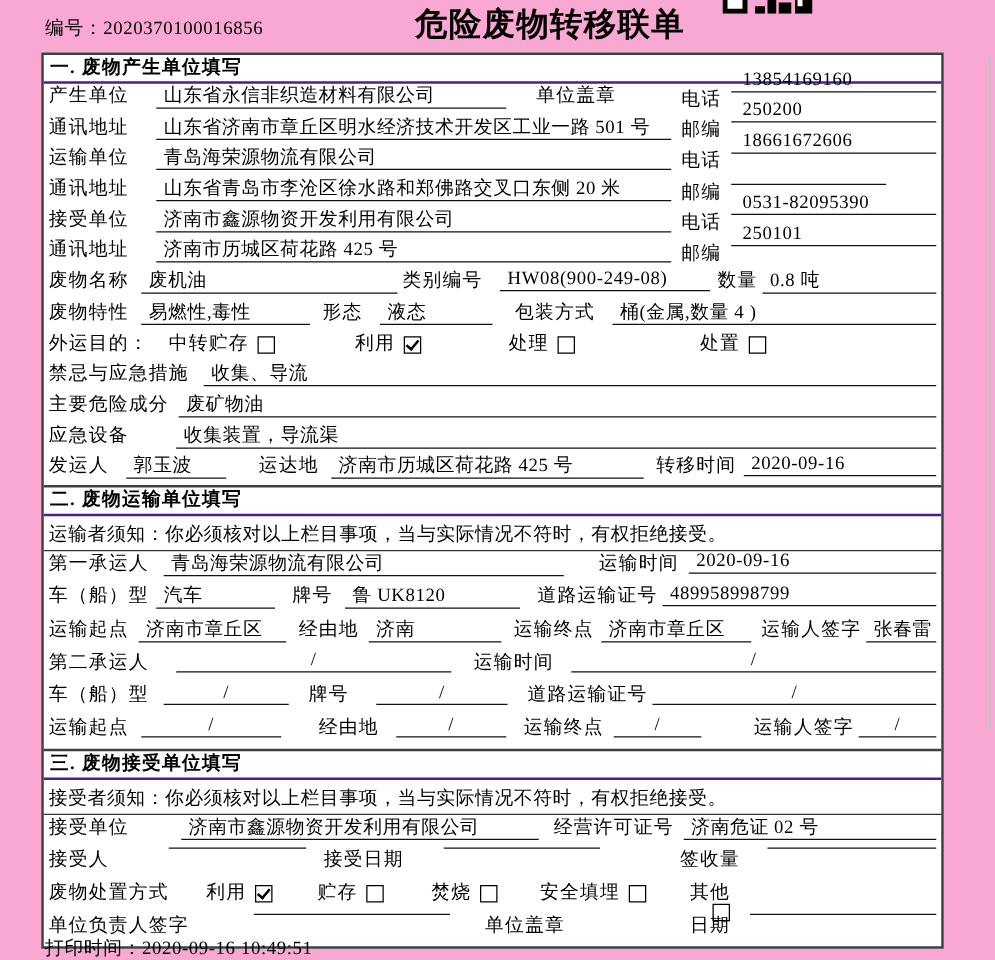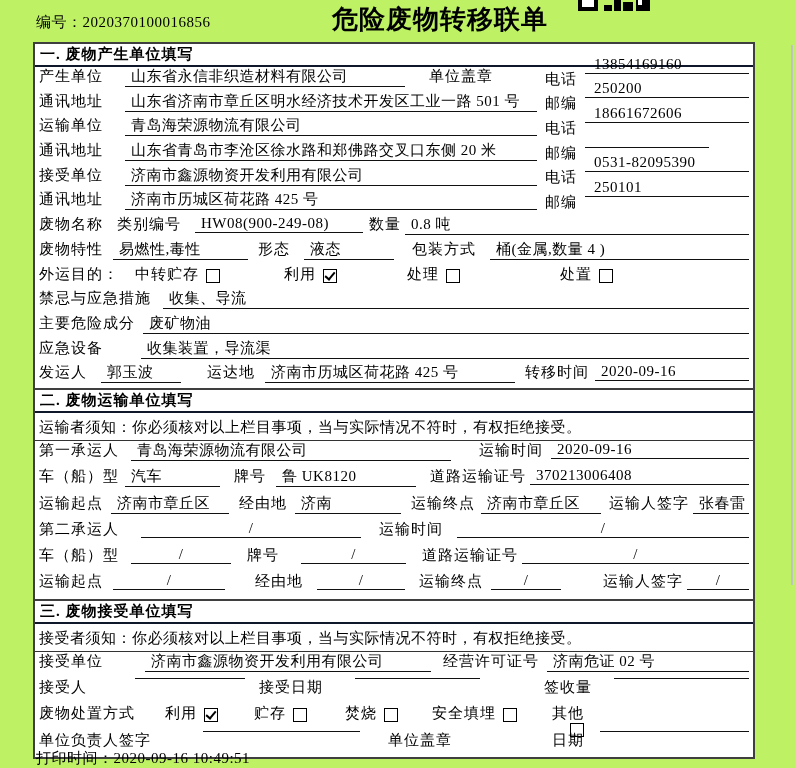--- a/index.html
+++ b/index.html
@@ -1,24 +1,24 @@
 <!DOCTYPE html>
 <html><head>
 <meta charset="utf-8">
 <style>
   html,body{margin:0;padding:0;}
   body{width:796px;height:768px;background:#fff;font-family:"Liberation Serif","DejaVu Serif",serif;font-size:15px;color:#000;}
-  .page{position:relative;width:796px;height:768px;background:#bef264;overflow:hidden;}
+  .page{position:relative;width:796px;height:768px;background:#f9a8d4;overflow:hidden;}
   .hdr-no{position:absolute;left:36px;top:13px;letter-spacing:0.5px;}
   .hdr-title{position:absolute;left:332px;top:2px;font-size:26px;font-weight:bold;letter-spacing:1px;white-space:nowrap;}
   .qr{position:absolute;left:578px;top:0;}
   .page-edge{position:absolute;left:791px;top:45px;width:2px;height:540px;background:#c2c2c2;}
   .form{position:absolute;left:33px;top:42px;width:722px;border:2px solid #3f3f3f;box-sizing:border-box;background:#fff;}
   .sec2,.sec3{border-top:2px solid #3f3f3f;}
-  .sec-title{height:21px;line-height:21px;font-weight:bold;padding:0 5px;border-bottom:2px solid #0f172a;letter-spacing:1px;font-size:15px;}
+  .sec-title{height:21px;line-height:21px;font-weight:bold;padding:0 5px;border-bottom:2px solid #4c1d95;letter-spacing:1px;font-size:15px;}
   .note{height:24px;display:flex;align-items:flex-end;padding:0 4px 3px;border-bottom:1.5px solid #333;letter-spacing:0.5px;}
   .row{display:flex;align-items:flex-start;padding:0 4px 3px;position:relative;box-sizing:border-box;}
   .sec1 .row{height:24.7px;}
   .sec2 .row,.sec3 .row{height:26.3px;}
   .lbl,.plain{white-space:nowrap;letter-spacing:1px;flex:none;}
   .u{border-bottom:1.5px solid #111;white-space:nowrap;padding:0 0 0 6px;box-sizing:border-box;letter-spacing:0.5px;flex:none;min-height:1px;}
   .u.ctr{text-align:center;padding:0;}
   .rlabel{position:absolute;left:510px;bottom:3px;white-space:nowrap;letter-spacing:1px;}
   .rval{position:absolute;left:550px;right:4px;bottom:18px;border-bottom:1.5px solid #111;padding:0 0 0 9px;white-space:nowrap;letter-spacing:0.5px;}
   .rval.short{right:44px;}
@@ -84,20 +84,21 @@
             <span class="rval u">0531-82095390</span>
           </div>
           <div class="row">
             <span class="lbl" style="width: 86px;">通讯地址</span>
             <span class="val u" style="width: 412px;">济南市历城区荷花路 425 号</span>
             <span class="rlabel">邮编</span>
             <span class="rval u">250101</span>
           </div>
           <div class="row">
             <span class="lbl" style="width: 74px;">废物名称</span>
+            <span class="val u" style="width: 205px;">废机油</span>
             <span class="lbl" style="width: 78px; margin-left: 4px;">类别编号</span>
             <span class="val u" style="width: 168px;">HW08(900-249-08)</span>
             <span class="lbl" style="width: 36px; margin-left: 6px;">数量</span>
             <span class="val u" style="flex: 1 1 0%;">0.8 吨</span>
           </div>
           <div class="row">
             <span class="lbl" style="width: 74px;">废物特性</span>
             <span class="val u" style="width: 135px;">易燃性,毒性</span>
             <span class="lbl" style="width: 46px; margin-left: 10px;">形态</span>
             <span class="val u" style="width: 90px; font-family: Liberation Serif, serif;">液态</span>
@@ -154,21 +155,21 @@
             <span class="val u" style="width: 320px;">青岛海荣源物流有限公司</span>
             <span class="lbl" style="width: 64px; margin-left: 28px;">运输时间</span>
             <span class="val u" style="margin-left: 8px; flex: 1 1 0%;">2020-09-16</span>
           </div>
           <div class="row">
             <span class="lbl" style="width: 80px;">车（船）型</span>
             <span class="val u" style="width: 95px; margin-left: 6px;">汽车</span>
             <span class="lbl" style="width: 36px; margin-left: 14px;">牌号</span>
             <span class="val u" style="width: 140px; margin-left: 6px;">鲁 UK8120</span>
             <span class="lbl" style="width: 94px; margin-left: 14px;">道路运输证号</span>
-            <span class="val u" style="margin-left: 6px; flex: 1 1 0%;">370213006408</span>
+            <span class="val u" style="margin-left: 6px; flex: 1 1 0%;">489958998799</span>
           </div>
           <div class="row">
             <span class="lbl" style="width: 66px;">运输起点</span>
             <span class="val u" style="width: 118px; margin-left: 6px;">济南市章丘区</span>
             <span class="lbl" style="width: 50px; margin-left: 10px;">经由地</span>
             <span class="val u" style="width: 106px; margin-left: 6px;">济南</span>
             <span class="lbl" style="width: 64px; margin-left: 10px;">运输终点</span>
             <span class="val u" style="width: 120px; margin-left: 6px;">济南市章丘区</span>
             <span class="lbl" style="width: 80px; margin-left: 8px;">运输人签字</span>
             <span class="val u" style="margin-left: 4px; flex: 1 1 0%;">张春雷</span>

